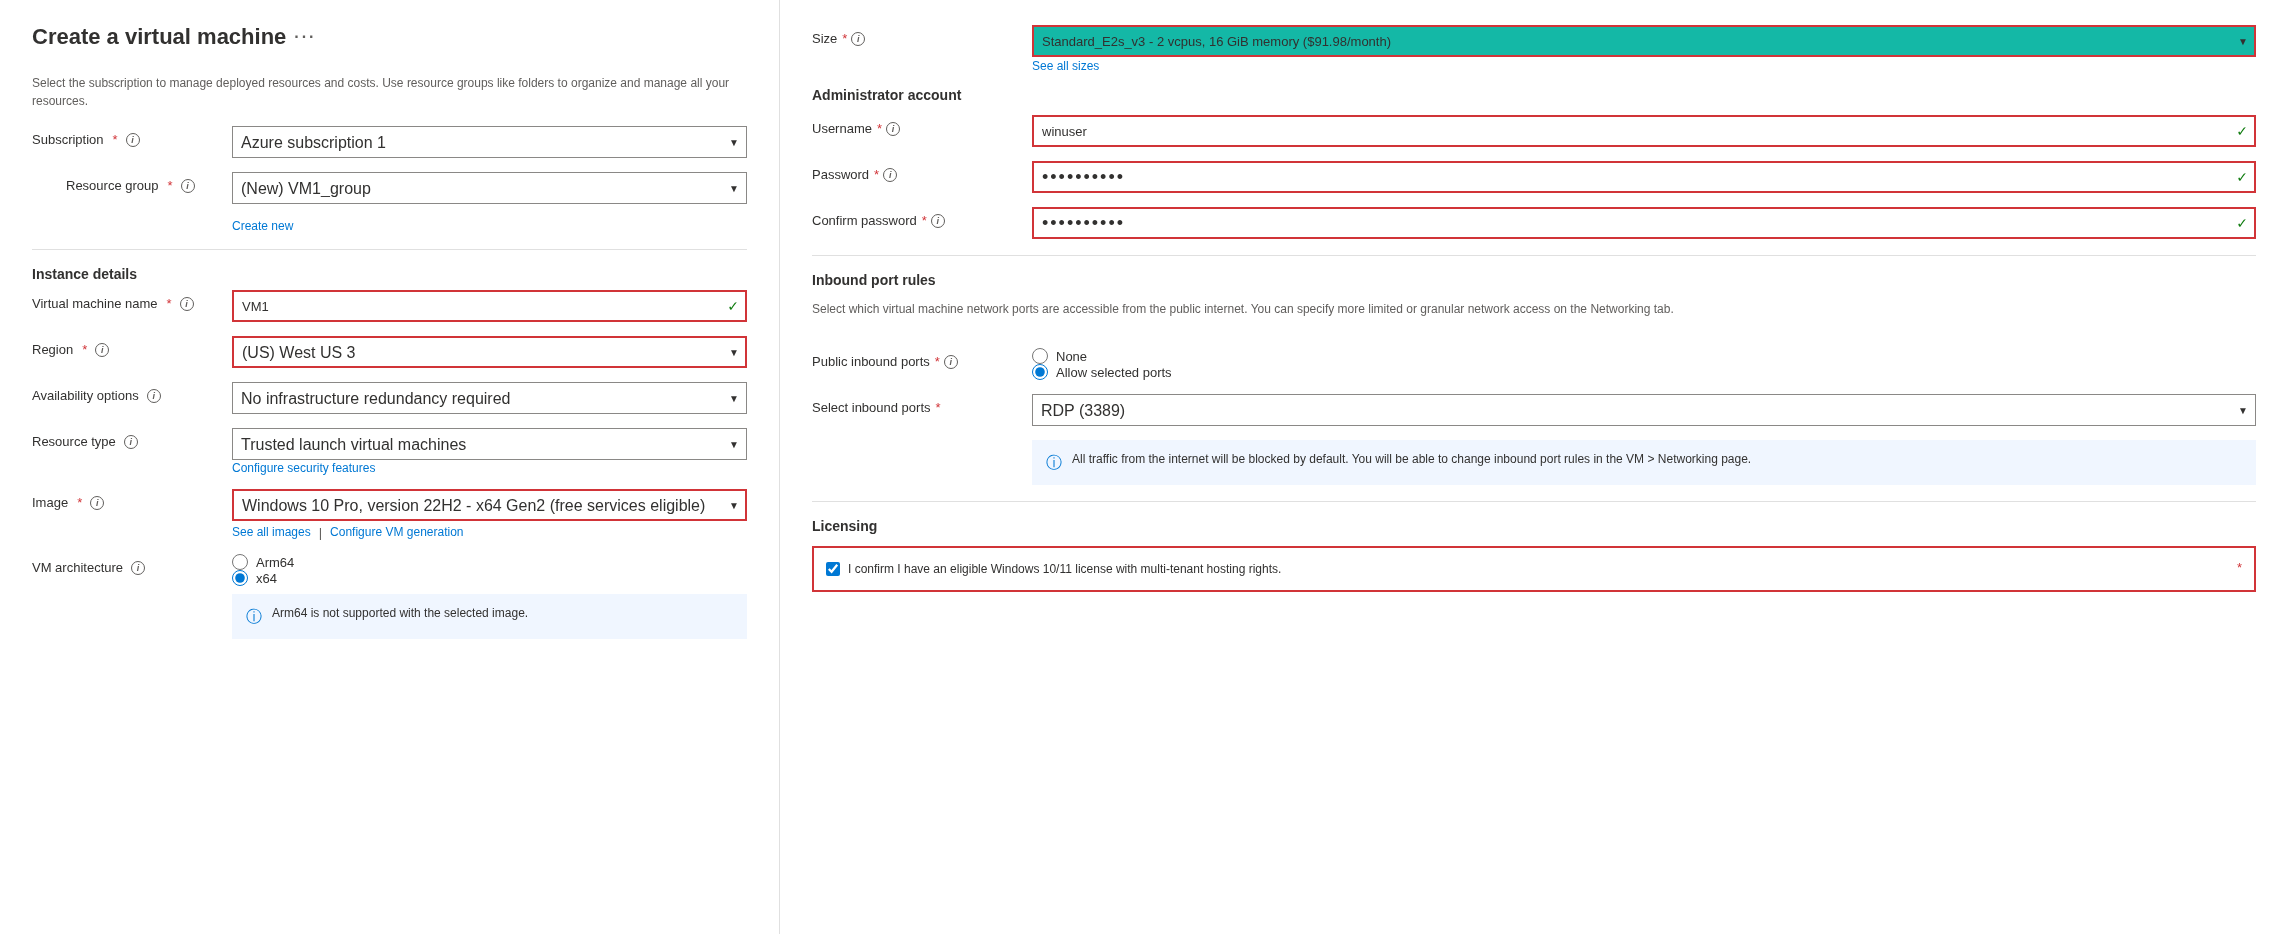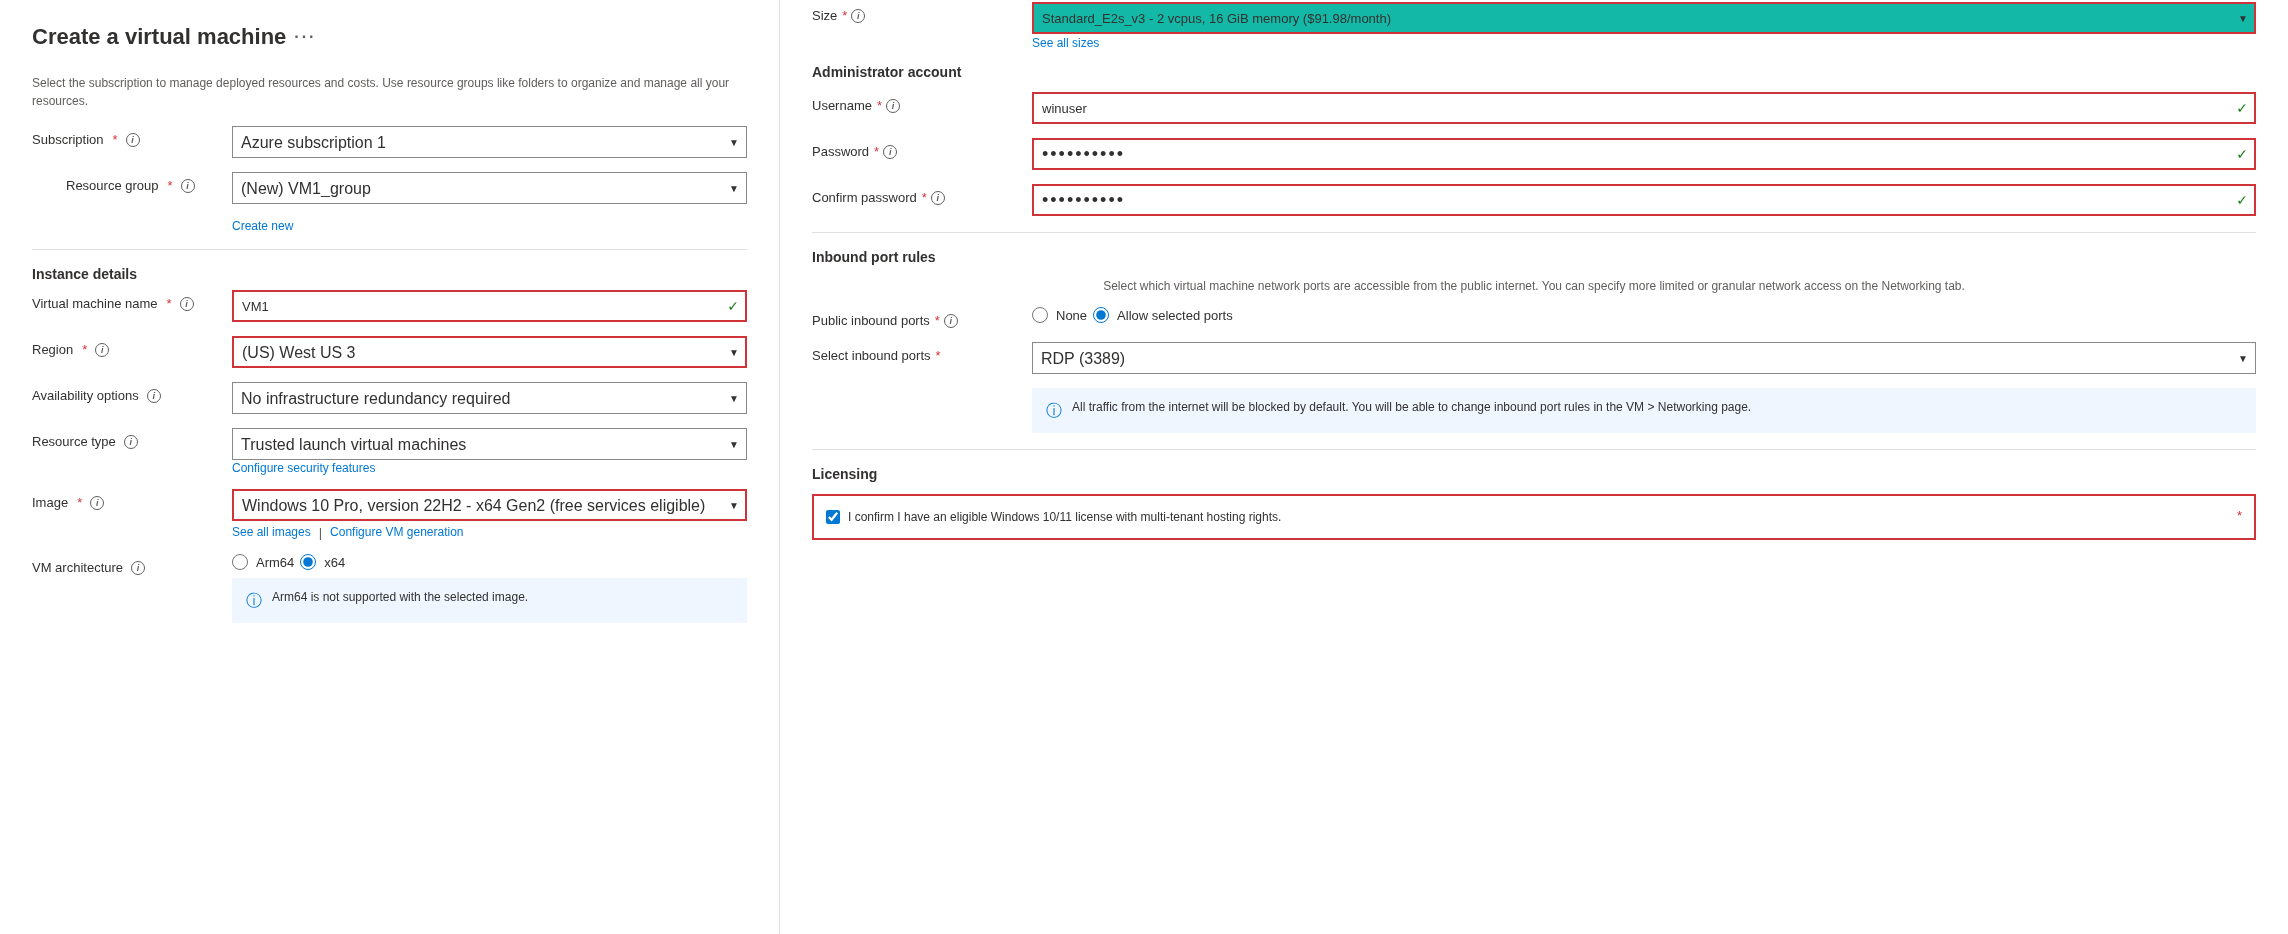--- a/index.html
+++ b/index.html
@@ -13,21 +13,21 @@
       overflow: hidden;
     }
     .left-panel {
       width: 780px;
       padding: 24px 32px;
       border-right: 1px solid #e0e0e0;
       overflow-y: auto;
     }
     .right-panel {
       flex: 1;
-      padding: 2px 32px;
+      padding: 25px 32px;
       overflow-y: auto;
     }
     h1 {
       font-size: 22px;
       font-weight: 600;
       color: #323130;
       display: flex;
       align-items: center;
       gap: 8px;
       margin-bottom: 24px;
@@ -144,21 +144,21 @@
       margin-top: 2px;
       margin-left: 200px;
     }
     .divider {
       height: 1px;
       background: #e0e0e0;
       margin: 16px 0;
     }
     .radio-group {
       display: flex;
-      gap: 6px;
+      flex-direction: column;
     }
     .radio-item {
       display: flex;
       align-items: center;
       gap: 8px;
       font-size: 13px;
     }
     .radio-item input[type="radio"] {
       accent-color: #0078d4;
       width: 16px;
@@ -242,23 +242,22 @@
       padding: 0 32px 0 8px;
       font-size: 18px;
       letter-spacing: 2px;
       color: #323130;
       background: #fff;
       outline: none;
     }
     .inbound-desc {
       font-size: 12px;
       color: #605e5c;
-      margin-bottom: 12px;
+      margin-bottom: 30px;
       line-height: 1.5;
-      text-align: center;
     }
     .licensing-box {
       border: 2px solid #d13438;
       padding: 12px;
       display: flex;
       align-items: flex-start;
       gap: 8px;
       margin-top: 8px;
     }
     .licensing-box input[type="checkbox"] {

